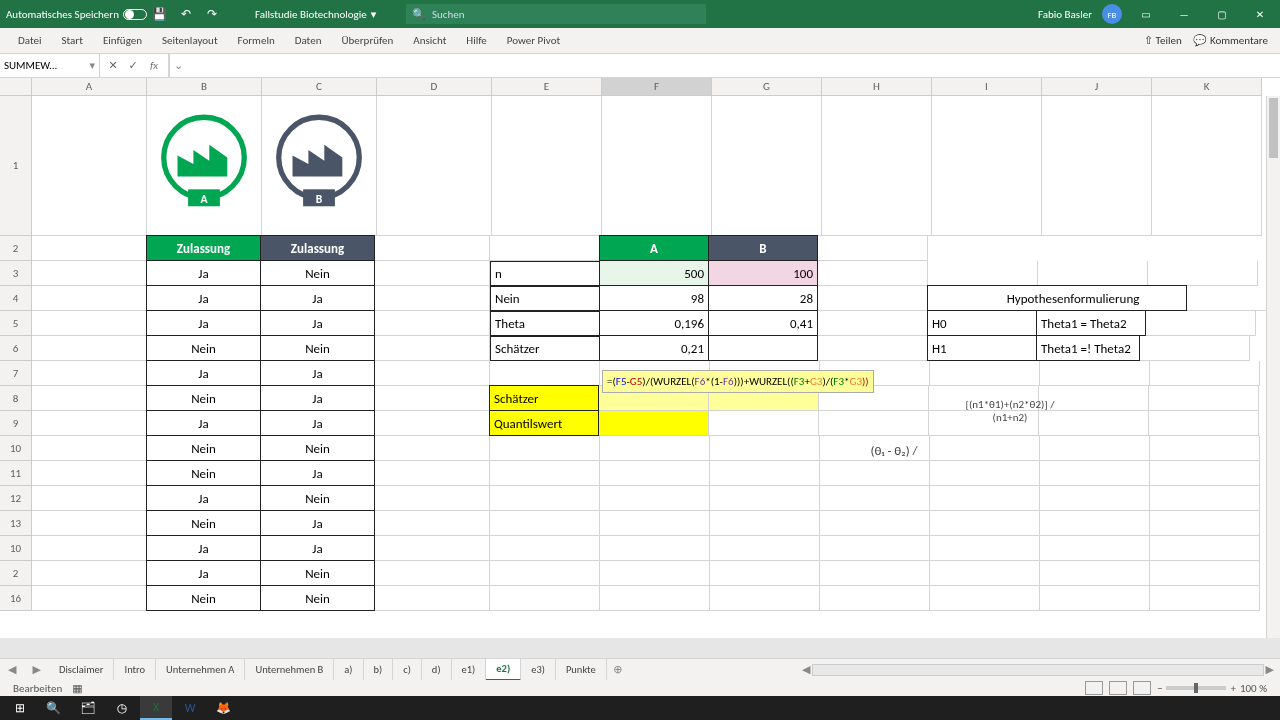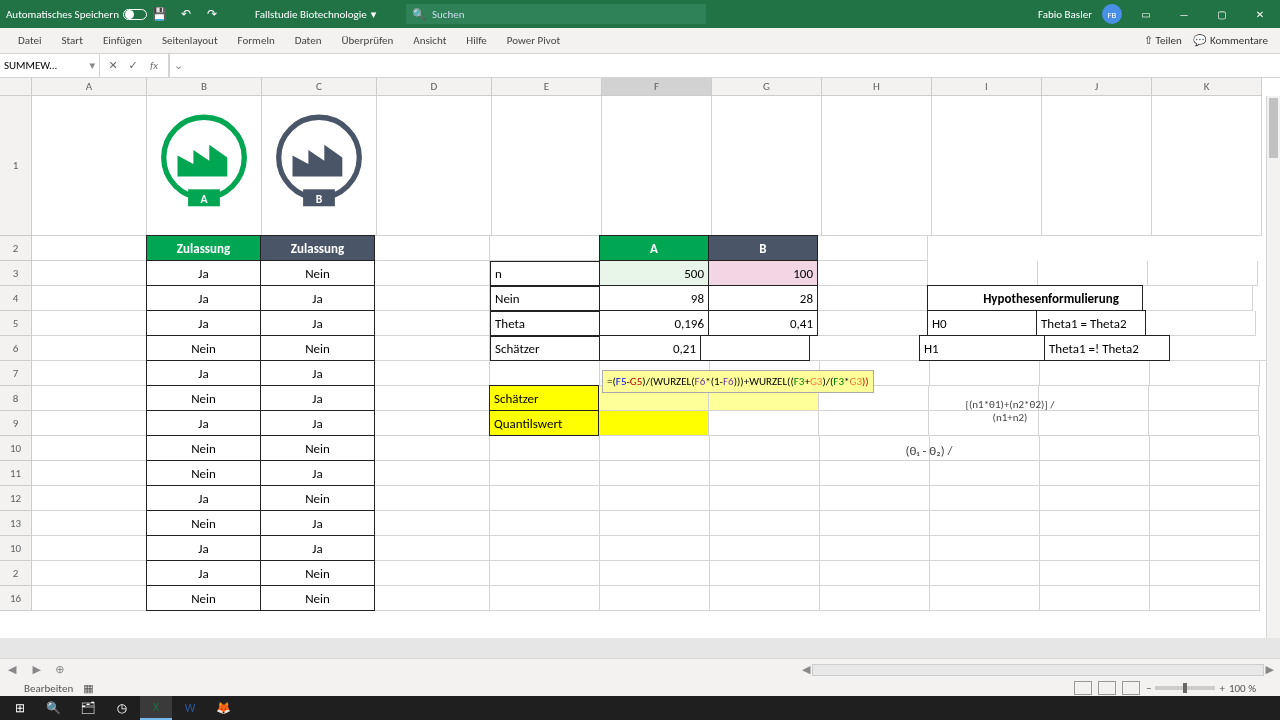--- a/index.html
+++ b/index.html
@@ -48,21 +48,21 @@
 .hl2{background:#ffff99}
 .overlay-formula{position:absolute;background:#ffff99;border:1px solid #aaa;padding:2px 4px;font-size:13px;font-family:Calibri,Arial;white-space:nowrap}
 .fc-blue{color:#0000ff}.fc-red{color:#c00000}.fc-green{color:#008000}.fc-purple{color:#7030a0}.fc-orange{color:#ed7d31}
 .sheet-tabs{position:absolute;bottom:40px;left:0;right:0;height:22px;background:#f3f2f1;border-top:1px solid #d4d4d4;display:flex;align-items:center}
 .st-nav{padding:0 8px;color:#888}
 .stab{padding:0 10px;height:22px;display:flex;align-items:center;border-right:1px solid #d4d4d4;font-size:10.5px;cursor:pointer;color:#444}
 .stab.active{background:#fff;border-bottom:2px solid #217346;color:#217346;font-weight:600}
 .st-add{width:22px;text-align:center;color:#888;cursor:pointer}
 .hscroll{margin-left:auto;width:480px;height:14px;display:flex;align-items:center;padding-right:4px}
 .hs-track{flex:1;height:12px;background:#e8e8e8;border:1px solid #ccc}
-.status{position:absolute;bottom:24px;left:0;right:0;height:16px;background:#f3f2f1;display:flex;align-items:center;padding:0 24px;font-size:10px;color:#555}
+.status{position:absolute;bottom:24px;left:0;right:0;height:16px;background:#f3f2f1;display:flex;align-items:center;padding:0 13px;font-size:10px;color:#555}
 .status .right{margin-left:auto;display:flex;align-items:center;gap:6px}
 .view-btn{width:18px;height:14px;border:1px solid #999;cursor:pointer}
 .zoom{display:flex;align-items:center;gap:4px}
 .taskbar{position:absolute;bottom:0;left:0;right:0;height:24px;background:#1f1f1f;display:flex;align-items:center;padding:0 4px;gap:2px}
 .tbtn{width:32px;height:24px;display:flex;align-items:center;justify-content:center;cursor:pointer;color:#fff;font-size:12px}
 .tbtn.active{background:#3a3a3a;border-bottom:2px solid #76b9ed}
 .vscroll{position:absolute;right:0;top:18px;width:14px;bottom:0;background:#f3f2f1;border-left:1px solid #d4d4d4}
 .vthumb{position:absolute;left:2px;right:2px;top:2px;height:60px;background:#c1c1c1}
 .formula-math{position:absolute;font-family:'Times New Roman',serif;font-size:12px;color:#444;text-align:center}
 </style>
@@ -208,21 +208,21 @@
       </div>
       <div class="crow">
         <div class="c  " style="width: 115px;"></div>
         <div class="c bord center" style="width: 115px;">Ja</div>
         <div class="c bord center" style="width: 115px;">Ja</div>
         <div class="c  " style="width: 115px;"></div>
         <div class="c lblcol " style="width: 110px;">Nein</div>
         <div class="c bord right" style="width: 110px;">98</div>
         <div class="c bord right" style="width: 110px;">28</div>
         <div class="c  " style="width: 110px;"></div>
-        <div class="c bord center" style="width: 216px; font-weight: 700; padding-left: 36px;">Hypothesenformulierung</div>
+        <div class="c bord center" style="width: 260px; font-weight: 400; padding-left: 36px;">Hypothesenformulierung</div>
         <div class="c  " style="width: 110px;"></div>
       </div>
       <div class="crow">
         <div class="c  " style="width: 115px;"></div>
         <div class="c bord center" style="width: 115px;">Ja</div>
         <div class="c bord center" style="width: 115px;">Ja</div>
         <div class="c  " style="width: 115px;"></div>
         <div class="c lblcol " style="width: 110px;">Theta</div>
         <div class="c bord right" style="width: 110px;">0,196</div>
         <div class="c bord right" style="width: 110px;">0,41</div>
@@ -230,25 +230,25 @@
         <div class="c bord " style="width: 110px;">H0</div>
         <div class="c bord " style="width: 110px;">Theta1 = Theta2</div>
         <div class="c  " style="width: 110px;"></div>
       </div>
       <div class="crow">
         <div class="c  " style="width: 115px;"></div>
         <div class="c bord center" style="width: 115px;">Nein</div>
         <div class="c bord center" style="width: 115px;">Nein</div>
         <div class="c  " style="width: 115px;"></div>
         <div class="c lblcol " style="width: 110px;">Schätzer</div>
-        <div class="c  bord right" style="width: 102px;">0,21</div>
+        <div class="c  bord right" style="width: 110px;">0,21</div>
         <div class="c  bord right" style="width: 110px;"></div>
         <div class="c  " style="width: 110px;"></div>
-        <div class="c bord " style="width: 126px;">H1</div>
-        <div class="c bord " style="width: 126px;">Theta1 =! Theta2</div>
+        <div class="c bord " style="width: 110px;">H1</div>
+        <div class="c bord " style="width: 104px;">Theta1 =! Theta2</div>
         <div class="c  " style="width: 110px;"></div>
       </div>
       <div class="crow">
         <div class="c  " style="width: 115px;"></div>
         <div class="c bord center" style="width: 115px;">Ja</div>
         <div class="c bord center" style="width: 115px;">Ja</div>
         <div class="c  " style="width: 115px;"></div>
         <div class="c  " style="width: 110px;"></div>
         <div class="c  right" style="width: 110px;"></div>
         <div class="c  right" style="width: 110px;"></div>
@@ -400,28 +400,42 @@
       <span class="fc-green">F3</span>
       <span>*</span>
       <span class="fc-orange">G3</span>
       <span class="fc-red">))</span>
   </div>
 
   <div class="formula-math" style="left:950px;top:320px;width:120px">
     <div>[(n1*θ1)+(n2*θ2)] /</div>
     <div>(n1+n2)</div>
   </div>
-  <div class="formula-math" style="left:719px;top:365px;width:420px">
+  <div class="formula-math" style="left:684px;top:365px;width:420px">
     <div style="font-size:13px">(θ₁ - θ₂) /</div>
   </div>
 </div>
 
 <div class="sheet-tabs">
   <div class="st-nav">◀</div>
   <div class="st-nav">▶</div>
+  <div id="stabs" style="display:flex">
+      <div class="stab">Disclaimer</div>
+      <div class="stab">Intro</div>
+      <div class="stab">Unternehmen A</div>
+      <div class="stab">Unternehmen B</div>
+      <div class="stab">a)</div>
+      <div class="stab">b)</div>
+      <div class="stab">c)</div>
+      <div class="stab">d)</div>
+      <div class="stab">e1)</div>
+      <div class="stab active">e2)</div>
+      <div class="stab">e3)</div>
+      <div class="stab">Punkte</div>
+    </div>
   <div class="st-add">⊕</div>
   <div class="hscroll">
     <span style="color:#888;padding:0 2px">◀</span>
       <div class="hs-track"></div>
       <span style="color:#888;padding:0 2px">▶</span>
   </div>
 </div>
 
 <div class="status">
   <span>Bearbeiten</span>

